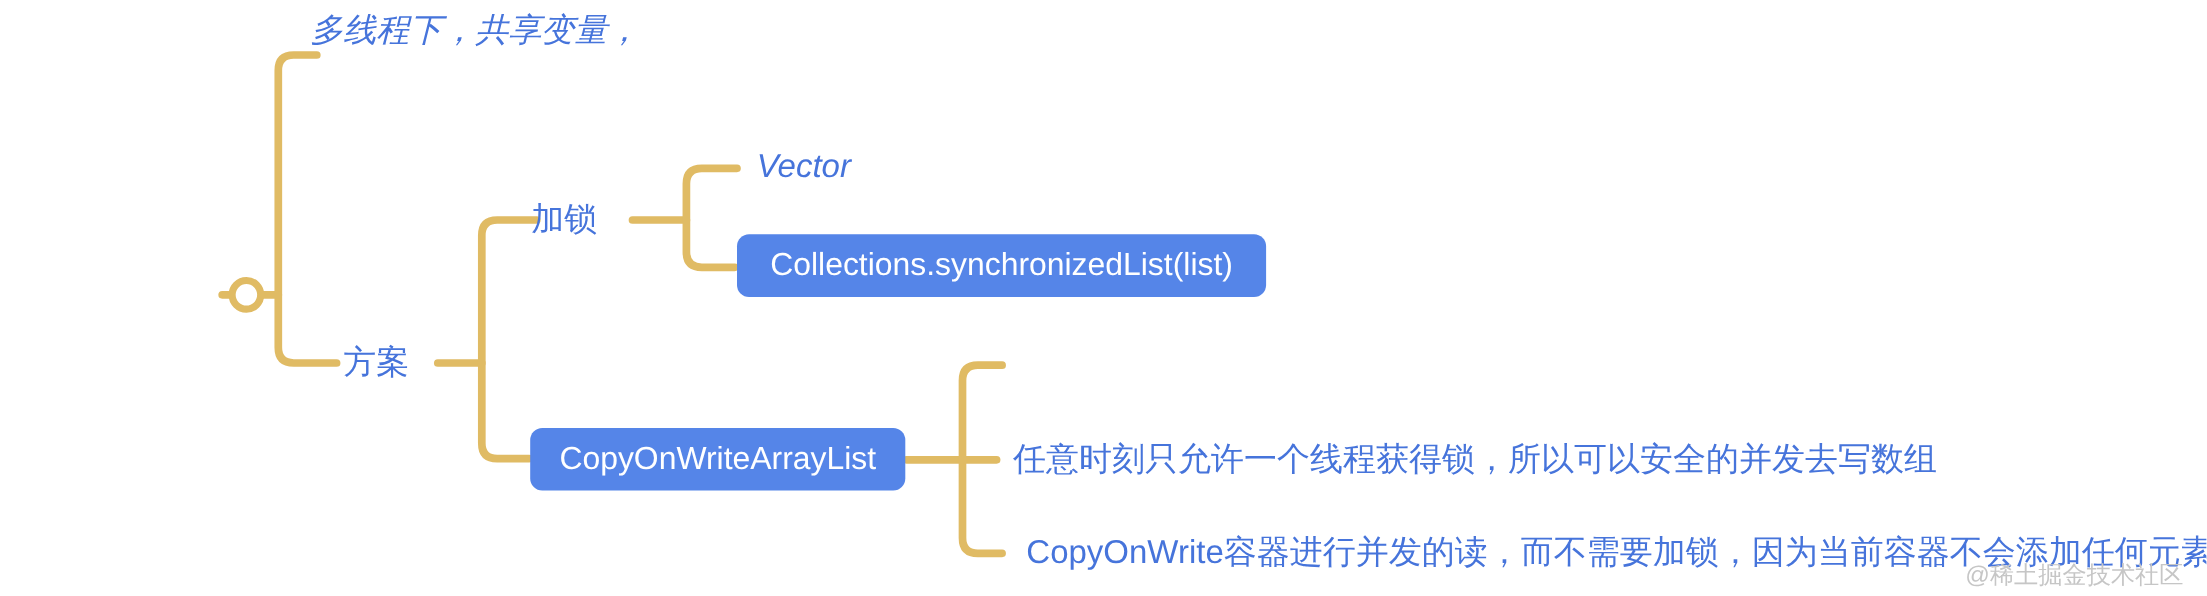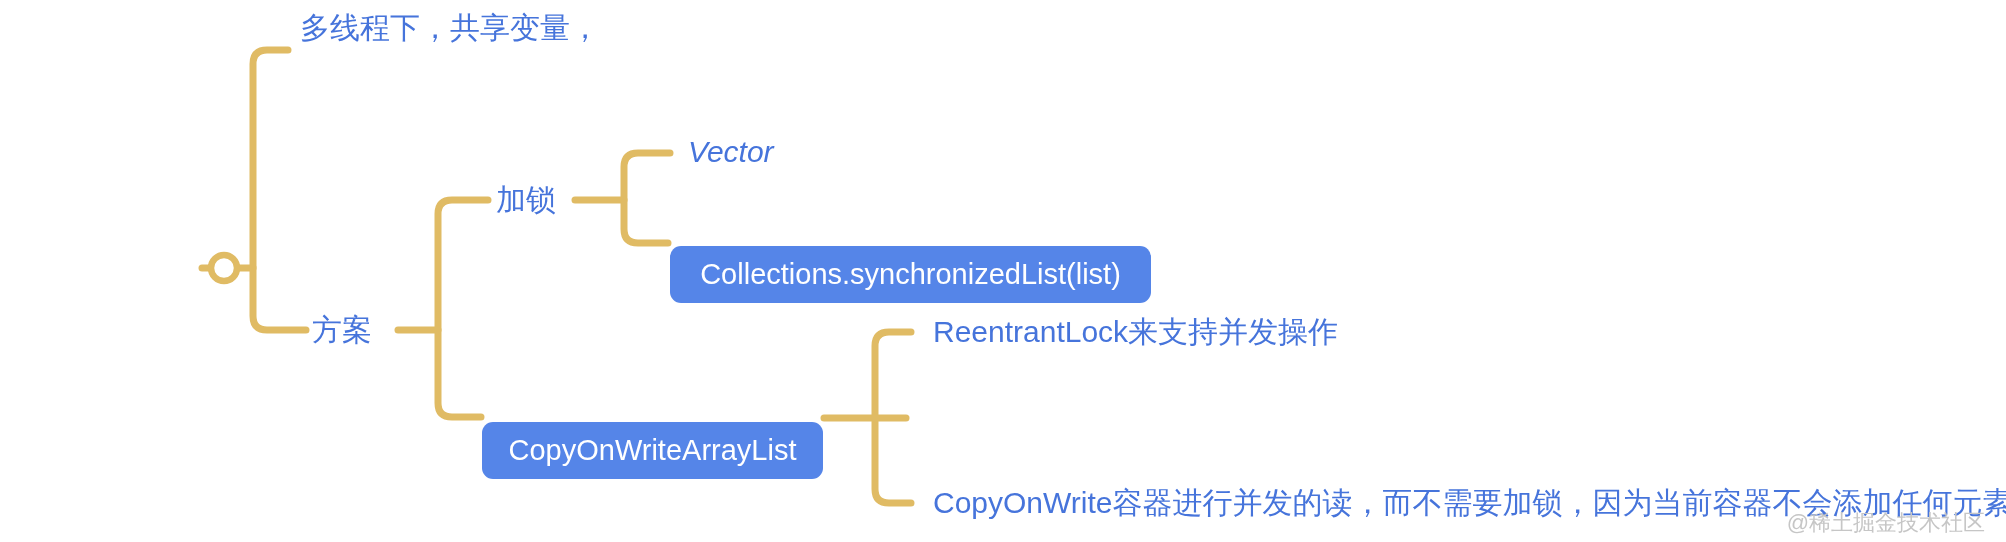--- a/index.html
+++ b/index.html
@@ -38,21 +38,20 @@
     height: 57px;
     background: var(--box-blue);
     border-radius: 11px;
     color: var(--box-text);
     font-size: 29px;
     display: flex;
     align-items: center;
     justify-content: center;
     white-space: nowrap;
     cursor: default;
-    margin-top: 33px;
   }
   .watermark {
     position: absolute;
     right: 21px;
     bottom: 4px;
     font-size: 22px;
     color: var(--watermark-gray);
     white-space: nowrap;
   }
 </style>
@@ -80,34 +79,34 @@
       <path d="M824 418 H875"></path>
 
       <path d="M911 332 H889 Q875 332 875 346 V489 Q875 503 889 503 H911"></path>
       <path d="M875 418 H906"></path>
 
       <circle cx="224" cy="268" r="13" fill="#FFFFFF" stroke-width="6.5"></circle>
     </g>
   </svg>
 
 
-  <div class="topic" style="left:300px; top:9px;">
+  <div class="topic" style="left:282px; top:9px;font-style:italic;">
     <div>多线程下，共享变量，</div>
   </div>
 
   <div class="topic" style="left:312px; top:311px;">方案</div>
 
-  <div class="topic" style="left:496px; top:181px;">加锁</div>
+  <div class="topic" style="left:483px; top:181px;">加锁</div>
 
   <div class="topic" style="left:688px; top:133px;font-style:italic;">Vector</div>
 
   <div class="topic-box" style="left:670px; top:213px; width:481px;">Collections.synchronizedList(list)</div>
 
   <div class="topic-box" style="left:482px; top:389px; width:341px;">CopyOnWriteArrayList</div>
 
-  <div class="topic" style="left:933px; top:313px;">ReentrantLock来支持并发操作</div>
 
+  <div class="topic" style="left:921px; top:399px;">任意时刻只允许一个线程获得锁，所以可以安全的并发去写数组</div>
 
   <div class="topic" style="left:933px; top:484px;">CopyOnWrite容器进行并发的读，而不需要加锁，因为当前容器不会添加任何元素。</div>
 
   <div class="watermark">@稀土掘金技术社区</div>
 
 </div>
 
 </body></html>

